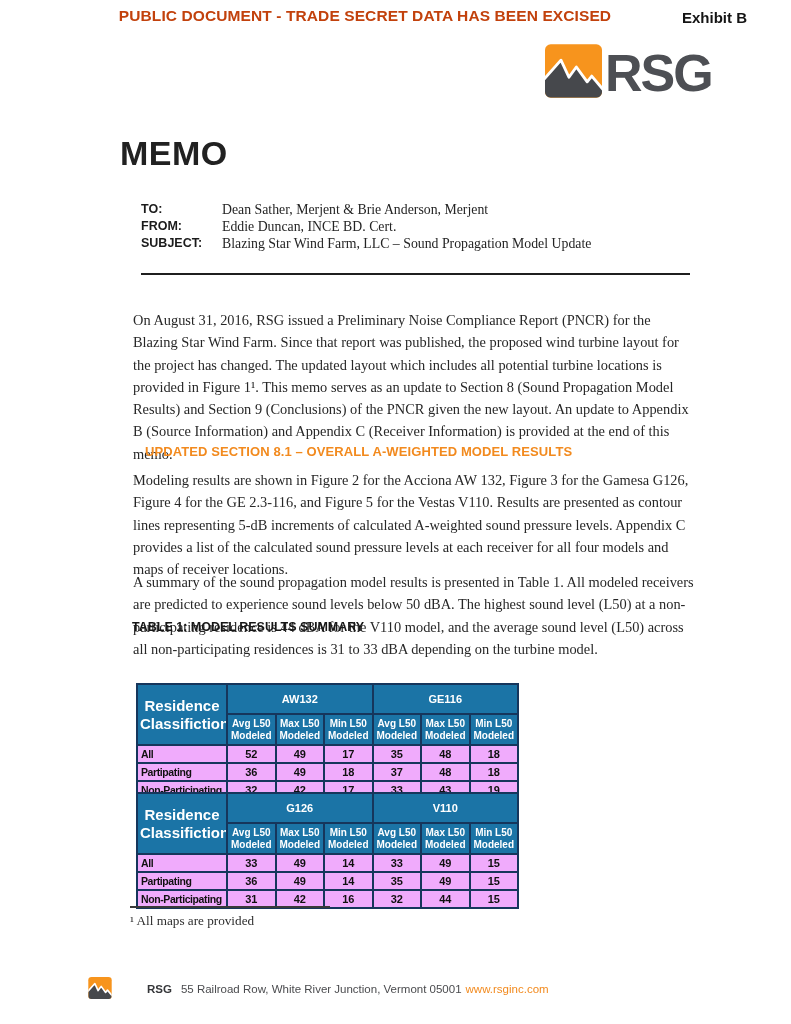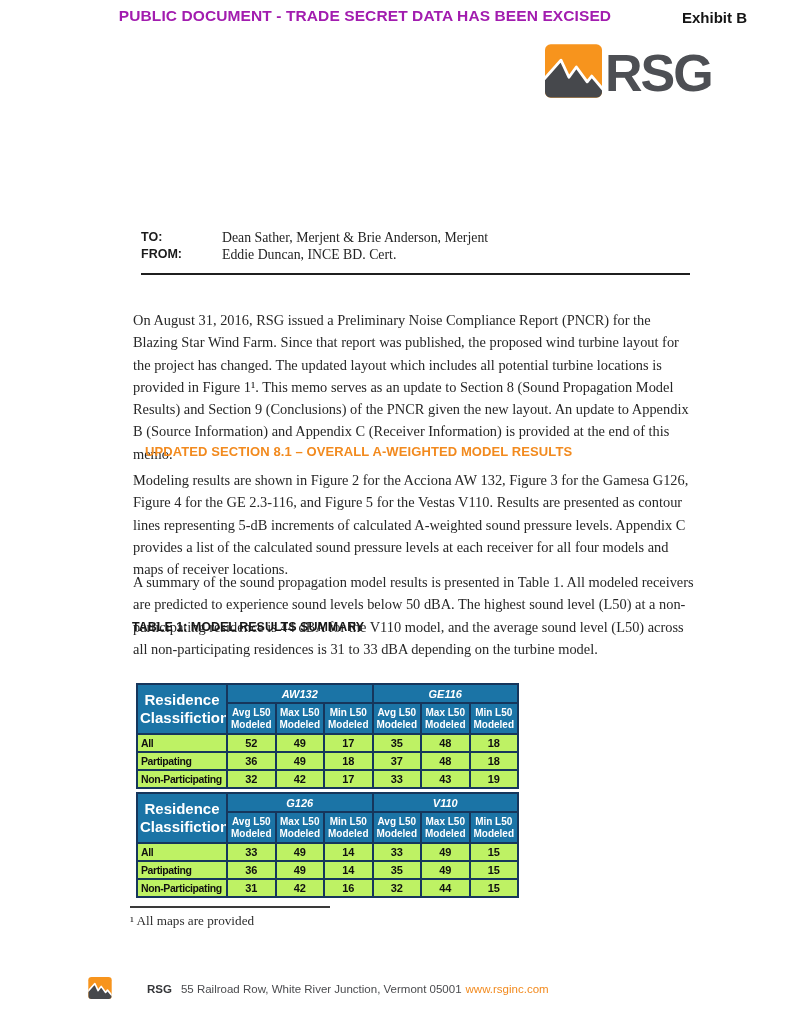--- a/index.html
+++ b/index.html
@@ -15,21 +15,21 @@
     overflow: hidden;
   }
   
   .notice {
     position: absolute;
     top: 7px; left: 0; width: 730px;
     text-align: center;
     font-family: "Liberation Sans", sans-serif;
     font-weight: bold;
     font-size: 15.5px;
-    color: #a21caf;
+    color: #c2410c;
     letter-spacing: 0.1px;
   }
   .exhibit {
     position: absolute;
     top: 9px; right: 44px;
     font-family: "Liberation Sans", sans-serif;
     font-weight: bold;
     font-size: 15px;
     color: #141414;
   }
@@ -56,21 +56,20 @@
     font-family: "Liberation Sans", sans-serif;
     font-weight: bold;
     font-size: 34px;
     letter-spacing: 0.5px;
     color: #212121;
   }
   .meta {
     position: absolute;
     top: 201px; left: 141px;
     width: 550px;
-    margin-top: 28px;
   }
   .meta-row { display: flex; line-height: 17px; }
   .meta-label {
     width: 81px;
     font-family: "Liberation Sans", sans-serif;
     font-weight: bold;
     font-size: 12.5px;
     color: #1b1b1b;
   }
   .meta-value { font-size: 13.8px; color: #242424; }
@@ -128,29 +127,29 @@
   .results-table th {
     background: #1b74a6;
     color: #ffffff;
     font-weight: bold;
   }
   .results-table th.corner {
     font-size: 15px;
     line-height: 1.2;
     padding: 2px;
   }
-  .results-table th.group { font-size: 11px; height: 19px; font-style: italic; }
+  .results-table th.group { font-size: 11px; height: 30px; }
   .results-table th.sub {
     font-size: 10px;
     line-height: 1.2;
     height: 31px;
     padding: 1px 0;
   }
   .results-table td {
-    background: #bef264;
+    background: #f0abfc;
     height: 18px;
     font-size: 11px;
     font-weight: bold;
     color: #101010;
     text-align: center;
   }
   .results-table td.rowlabel {
     text-align: left;
     padding-left: 3px;
     font-size: 10.5px;
@@ -204,29 +203,34 @@
         <rect x="0" y="0" width="100" height="94" rx="10" fill="#F7941D"></rect>
         <g clip-path="url(#lgclip)">
           <path d="M0 94 L0 62 L28 28 L42 58 L55 40 L74 66 L82 56 L100 78 L100 94 Z" fill="#46484c"></path>
           <path d="M-4 64 L28 28 L42 58 L55 40 L74 66 L82 56 L104 82" fill="none" stroke="#ffffff" stroke-width="5" stroke-linejoin="round"></path>
         </g>
       </svg>
     </span>
     <span class="logo-text">RSG</span>
   </div>
 
+  <div class="memo-title">MEMO</div>
 
   <div class="meta">
     <div class="meta-row">
       <span class="meta-label">TO:</span>
       <span class="meta-value">Dean Sather, Merjent &amp; Brie Anderson, Merjent</span>
     </div>
     <div class="meta-row">
       <span class="meta-label">FROM:</span>
       <span class="meta-value">Eddie Duncan, INCE BD. Cert.</span>
+    </div>
+    <div class="meta-row">
+      <span class="meta-label">SUBJECT:</span>
+      <span class="meta-value">Blazing Star Wind Farm, LLC – Sound Propagation Model Update</span>
     </div>
   </div>
   <div class="subject-rule"></div>
 
   <p class="para p1">On August 31, 2016, RSG issued a Preliminary Noise Compliance Report (PNCR) for the Blazing Star Wind Farm. Since that report was published, the proposed wind turbine layout for the project has changed. The updated layout which includes all potential turbine locations is provided in Figure 1¹. This memo serves as an update to Section 8 (Sound Propagation Model Results) and Section 9 (Conclusions) of the PNCR given the new layout. An update to Appendix B (Source Information) and Appendix C (Receiver Information) is provided at the end of this memo.</p>
 
   <div class="section-heading">UPDATED SECTION 8.1 – OVERALL A-WEIGHTED MODEL RESULTS</div>
 
   <p class="para p2">Modeling results are shown in Figure 2 for the Acciona AW 132, Figure 3 for the Gamesa G126, Figure 4 for the GE 2.3-116, and Figure 5 for the Vestas V110. Results are presented as contour lines representing 5-dB increments of calculated A-weighted sound pressure levels. Appendix C provides a list of the calculated sound pressure levels at each receiver for all four models and maps of receiver locations.</p>
   <p class="para p3">A summary of the sound propagation model results is presented in Table 1. All modeled receivers are predicted to experience sound levels below 50 dBA. The highest sound level (L50) at a non-participating residence is 44 dBA for the V110 model, and the average sound level (L50) across all non-participating residences is 31 to 33 dBA depending on the turbine model.</p>

